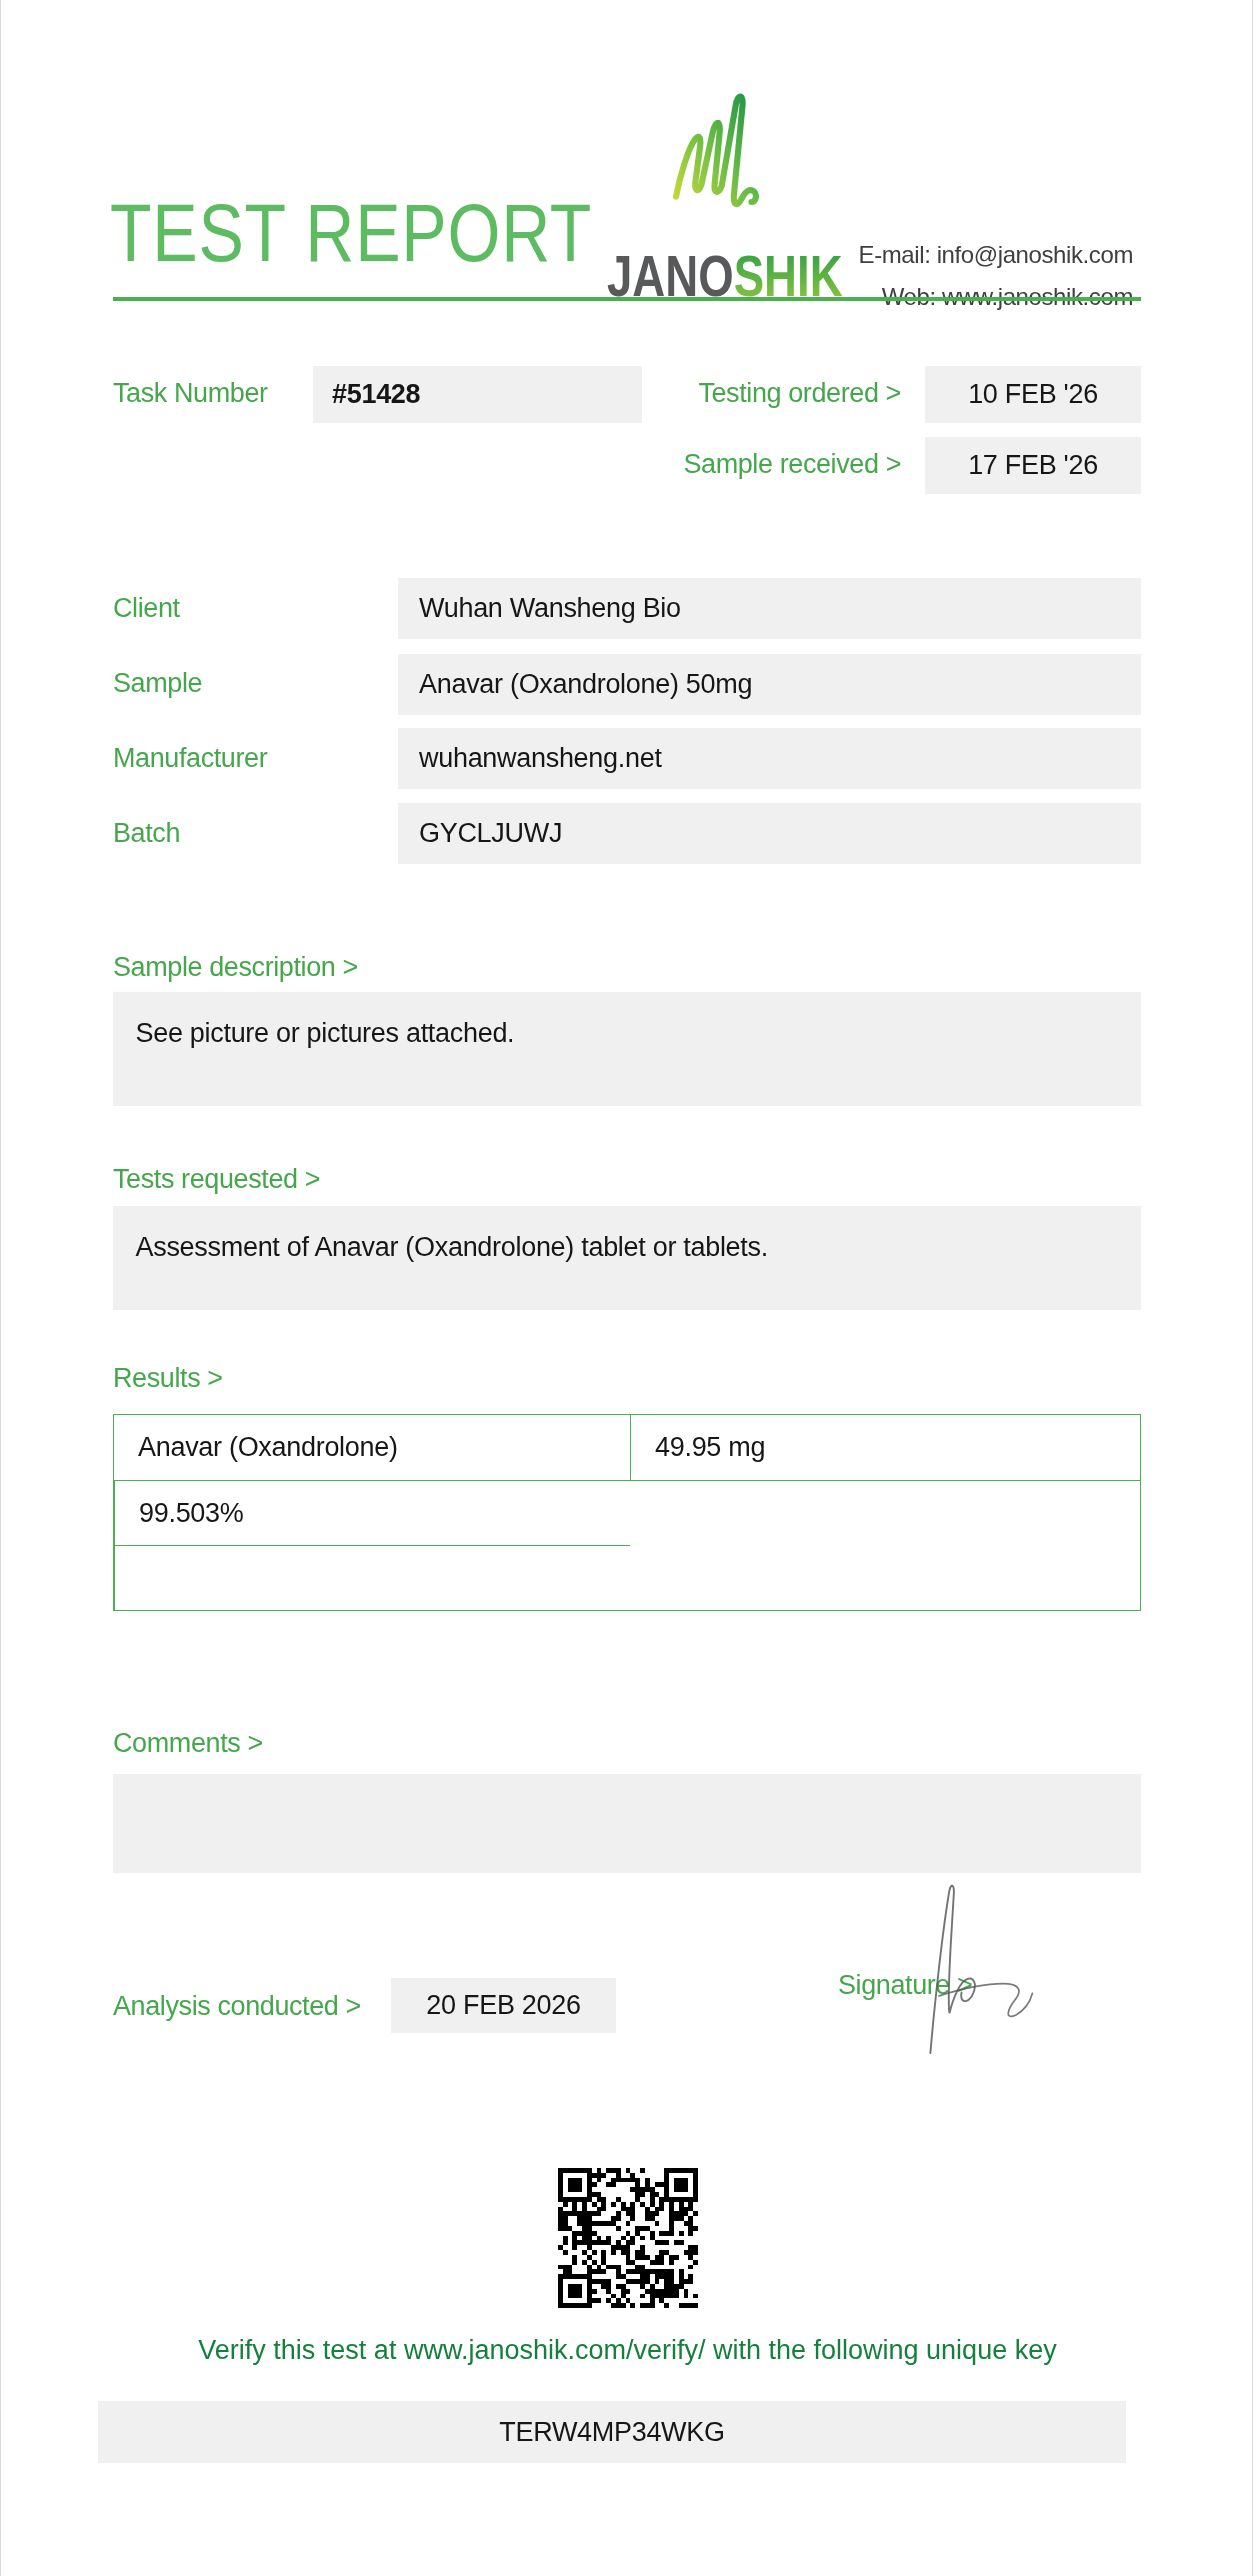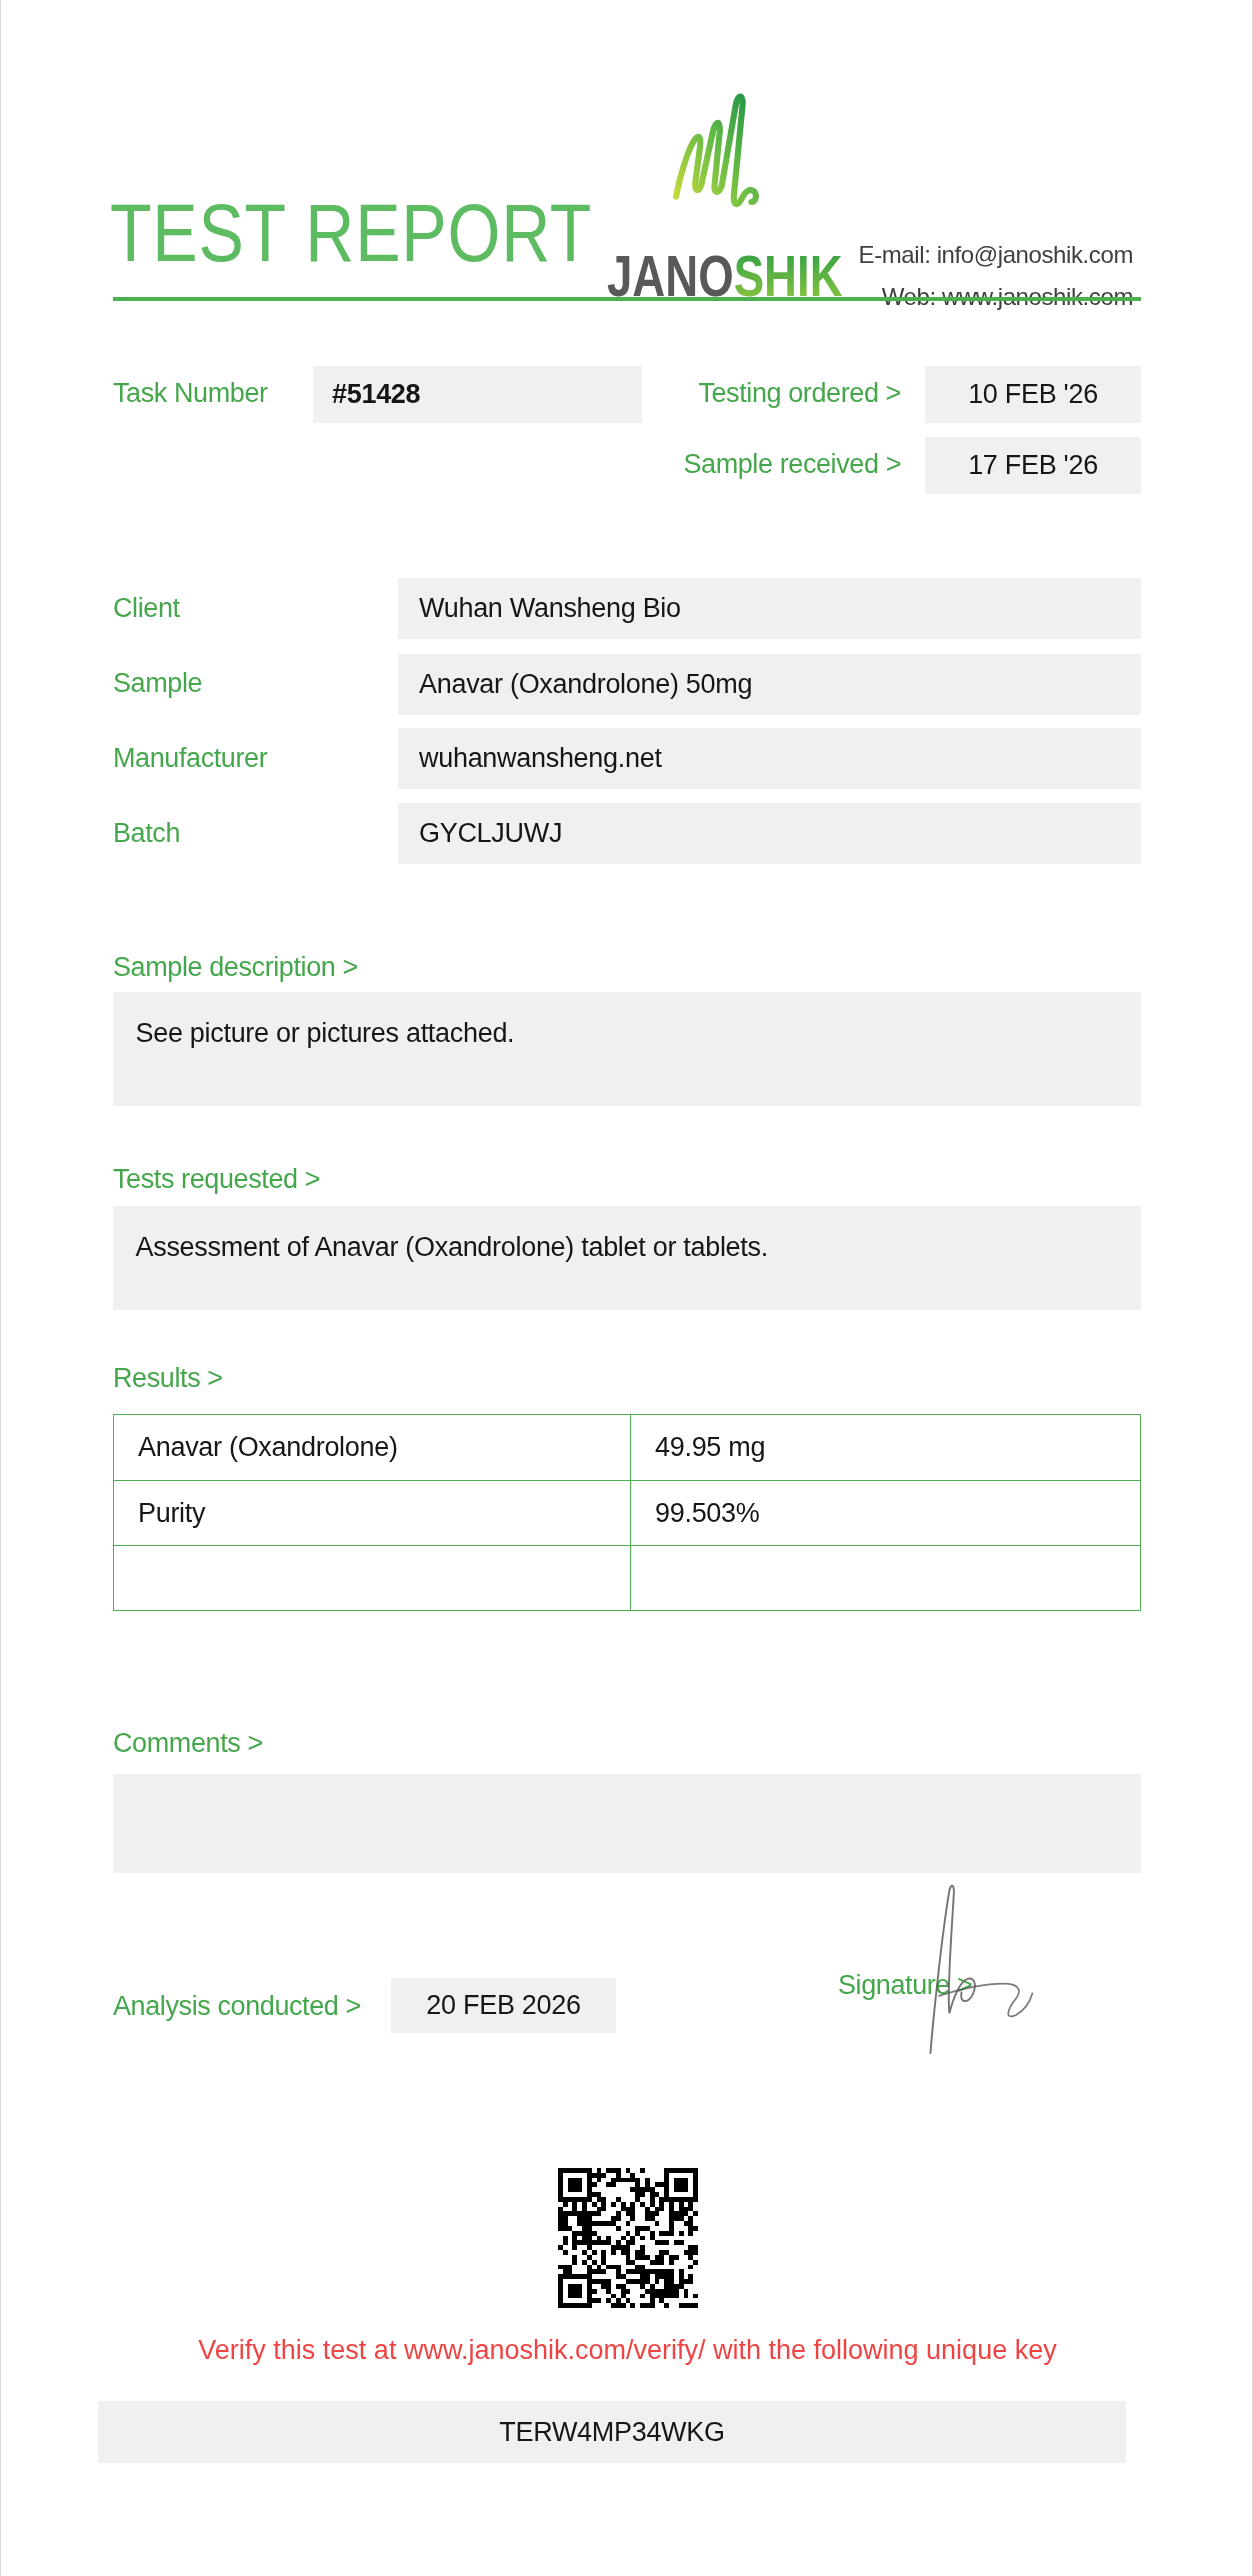--- a/index.html
+++ b/index.html
@@ -4,21 +4,21 @@
 <style>
   * { margin:0; padding:0; box-sizing:border-box; }
   html,body { background:#ffffff; }
   body { width:1253px; font-family:"Liberation Sans", sans-serif; }
   .page {
     position:relative; width:1253px; height:2576px; background:#fff;
     border-left:0.9px solid #d9d9de; border-right:0.9px solid #d9d9de;
     overflow:hidden;
   }
   .abs { position:absolute; }
-  .green { color:#ef4444; }
+  .green { color:#15803d; }
   .lbl { font-size:27px; color:#45a74b; letter-spacing:-0.4px; white-space:nowrap; }
   .val { font-size:27px; color:#161616; letter-spacing:-0.3px; white-space:nowrap; }
   .gbox { background:#f0f0f1; }
 
   
   .title {
     left:109px; top:189px; font-size:81px; line-height:1.1; font-weight:400;
     color:#5dbb61; letter-spacing:0.9px; transform:scaleX(0.84); transform-origin:left top;
     white-space:nowrap;
   }
@@ -143,21 +143,20 @@
 
   <div class="abs lbl" style="left:112px; top:1164px;">Tests requested &gt;</div>
   <div class="abs gbox secbox" style="top:1206px; height:104px;">
     <span class="txt">Assessment of Anavar (Oxandrolone) tablet or tablets.</span>
   </div>
 
   <div class="abs lbl" style="left:112px; top:1363px;">Results &gt;</div>
   <div class="abs rtable">
     <div class="rcell">Anavar (Oxandrolone)</div>
     <div class="rcell c2">49.95 mg</div>
-    <div class="rcell rb">Purity</div>
     <div class="rcell c2 rb">99.503%</div>
     <div class="rcell rb"></div>
     <div class="rcell c2 rb"></div>
   </div>
 
   <div class="abs lbl" style="left:112px; top:1728px;">Comments &gt;</div>
   <div class="abs gbox secbox" style="top:1774px; height:99px;">
     <span class="txt"></span>
   </div>
 

